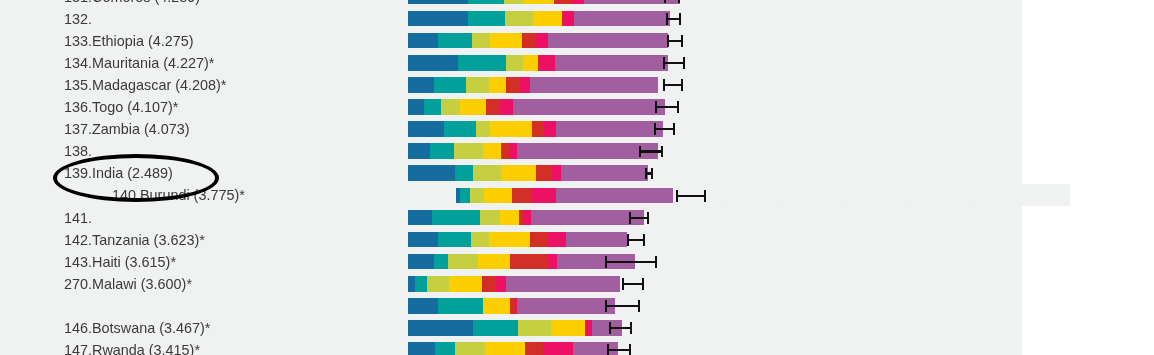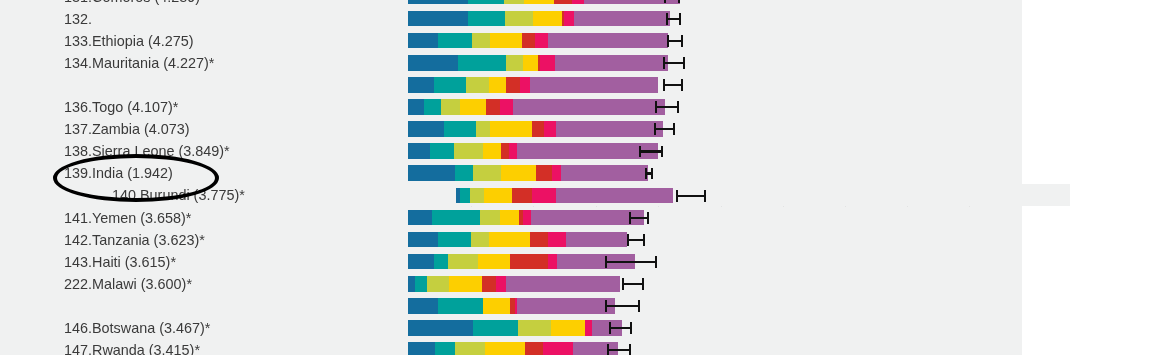--- a/index.html
+++ b/index.html
@@ -190,20 +190,24 @@
         </div>
         <div class="bar"><span class="seg" style="width: 50px; background: rgb(20, 109, 158);"></span><span class="seg" style="width: 48px; background: rgb(0, 161, 155);"></span><span class="seg" style="width: 17px; background: rgb(197, 207, 63);"></span><span class="seg" style="width: 15px; background: rgb(253, 207, 0);"></span><span class="seg" style="width: 2px; background: rgb(211, 47, 38);"></span><span class="seg" style="width: 15px; background: rgb(236, 17, 100);"></span><span class="seg" style="width: 113px; background: rgb(162, 95, 160);"></span></div>
         <div class="errbar" style="left: 663px; width: 22px;">
           <div class="err-line" style="width: 22px;"></div>
           <div class="err-cap left"></div>
           <div class="err-cap right"></div>
         </div>
       </div>
       <div class="row" style="top: 73.9px;">
         <div class="row-band"></div>
+        <div class="label">
+          <span class="rank">135.</span>
+          <span class="name">Madagascar (4.208)*</span>
+        </div>
         <div class="bar"><span class="seg" style="width: 26px; background: rgb(20, 109, 158);"></span><span class="seg" style="width: 32px; background: rgb(0, 161, 155);"></span><span class="seg" style="width: 23px; background: rgb(197, 207, 63);"></span><span class="seg" style="width: 17px; background: rgb(253, 207, 0);"></span><span class="seg" style="width: 14px; background: rgb(211, 47, 38);"></span><span class="seg" style="width: 10px; background: rgb(236, 17, 100);"></span><span class="seg" style="width: 128px; background: rgb(162, 95, 160);"></span></div>
         <div class="errbar" style="left: 663px; width: 20px;">
           <div class="err-line" style="width: 20px;"></div>
           <div class="err-cap left"></div>
           <div class="err-cap right"></div>
         </div>
       </div>
       <div class="row" style="top: 96px;">
         <div class="row-band"></div>
         <div class="label">
@@ -227,34 +231,33 @@
         <div class="errbar" style="left: 654px; width: 21px;">
           <div class="err-line" style="width: 21px;"></div>
           <div class="err-cap left"></div>
           <div class="err-cap right"></div>
         </div>
       </div>
       <div class="row" style="top: 140.2px;">
         <div class="row-band"></div>
         <div class="label">
           <span class="rank">138.</span>
-          <span class="name">Sierra Leone (3.849)*</span>
         </div>
         <div class="bar"><span class="seg" style="width: 22px; background: rgb(20, 109, 158);"></span><span class="seg" style="width: 24px; background: rgb(0, 161, 155);"></span><span class="seg" style="width: 29px; background: rgb(197, 207, 63);"></span><span class="seg" style="width: 18px; background: rgb(253, 207, 0);"></span><span class="seg" style="width: 8px; background: rgb(211, 47, 38);"></span><span class="seg" style="width: 8px; background: rgb(236, 17, 100);"></span><span class="seg" style="width: 141px; background: rgb(162, 95, 160);"></span></div>
         <div class="errbar" style="left: 639px; width: 24px;">
           <div class="err-line" style="width: 24px;"></div>
           <div class="err-cap left"></div>
           <div class="err-cap right"></div>
         </div>
       </div>
       <div class="row" style="top: 162.3px;">
         <div class="row-band"></div>
         <div class="label">
           <span class="rank">139.</span>
-          <span class="name">India (1.942)</span>
+          <span class="name">India (2.489)</span>
         </div>
         <div class="bar"><span class="seg" style="width: 47px; background: rgb(20, 109, 158);"></span><span class="seg" style="width: 18px; background: rgb(0, 161, 155);"></span><span class="seg" style="width: 28px; background: rgb(197, 207, 63);"></span><span class="seg" style="width: 35px; background: rgb(253, 207, 0);"></span><span class="seg" style="width: 16px; background: rgb(211, 47, 38);"></span><span class="seg" style="width: 9px; background: rgb(236, 17, 100);"></span><span class="seg" style="width: 87px; background: rgb(162, 95, 160);"></span></div>
         <div class="errbar" style="left: 645px; width: 8px;">
           <div class="err-line" style="width: 8px;"></div>
           <div class="err-cap left"></div>
           <div class="err-cap right"></div>
         </div>
       </div>
       <div class="row" style="top: 184.4px; margin-left: 48px;">
         <div class="row-band"></div>
@@ -266,21 +269,20 @@
         <div class="errbar" style="left: 628px; width: 30px;">
           <div class="err-line" style="width: 30px;"></div>
           <div class="err-cap left"></div>
           <div class="err-cap right"></div>
         </div>
       </div>
       <div class="row" style="top: 206.5px;">
         <div class="row-band"></div>
         <div class="label">
           <span class="rank">141.</span>
-          <span class="name">Yemen (3.658)*</span>
         </div>
         <div class="bar"><span class="seg" style="width: 24px; background: rgb(20, 109, 158);"></span><span class="seg" style="width: 48px; background: rgb(0, 161, 155);"></span><span class="seg" style="width: 20px; background: rgb(197, 207, 63);"></span><span class="seg" style="width: 19px; background: rgb(253, 207, 0);"></span><span class="seg" style="width: 4px; background: rgb(211, 47, 38);"></span><span class="seg" style="width: 8px; background: rgb(236, 17, 100);"></span><span class="seg" style="width: 113px; background: rgb(162, 95, 160);"></span></div>
         <div class="errbar" style="left: 629px; width: 20px;">
           <div class="err-line" style="width: 20px;"></div>
           <div class="err-cap left"></div>
           <div class="err-cap right"></div>
         </div>
       </div>
       <div class="row" style="top: 228.6px;">
         <div class="row-band"></div>
@@ -304,21 +306,21 @@
         <div class="bar"><span class="seg" style="width: 26px; background: rgb(20, 109, 158);"></span><span class="seg" style="width: 14px; background: rgb(0, 161, 155);"></span><span class="seg" style="width: 30px; background: rgb(197, 207, 63);"></span><span class="seg" style="width: 32px; background: rgb(253, 207, 0);"></span><span class="seg" style="width: 38px; background: rgb(211, 47, 38);"></span><span class="seg" style="width: 9px; background: rgb(236, 17, 100);"></span><span class="seg" style="width: 78px; background: rgb(162, 95, 160);"></span></div>
         <div class="errbar" style="left: 605px; width: 52px;">
           <div class="err-line" style="width: 52px;"></div>
           <div class="err-cap left"></div>
           <div class="err-cap right"></div>
         </div>
       </div>
       <div class="row" style="top: 272.8px;">
         <div class="row-band"></div>
         <div class="label">
-          <span class="rank">222.</span>
+          <span class="rank">270.</span>
           <span class="name">Malawi (3.600)*</span>
         </div>
         <div class="bar"><span class="seg" style="width: 7px; background: rgb(20, 109, 158);"></span><span class="seg" style="width: 12px; background: rgb(0, 161, 155);"></span><span class="seg" style="width: 22px; background: rgb(197, 207, 63);"></span><span class="seg" style="width: 33px; background: rgb(253, 207, 0);"></span><span class="seg" style="width: 14px; background: rgb(211, 47, 38);"></span><span class="seg" style="width: 10px; background: rgb(236, 17, 100);"></span><span class="seg" style="width: 114px; background: rgb(162, 95, 160);"></span></div>
         <div class="errbar" style="left: 622px; width: 22px;">
           <div class="err-line" style="width: 22px;"></div>
           <div class="err-cap left"></div>
           <div class="err-cap right"></div>
         </div>
       </div>
       <div class="row" style="top: 294.9px;">

